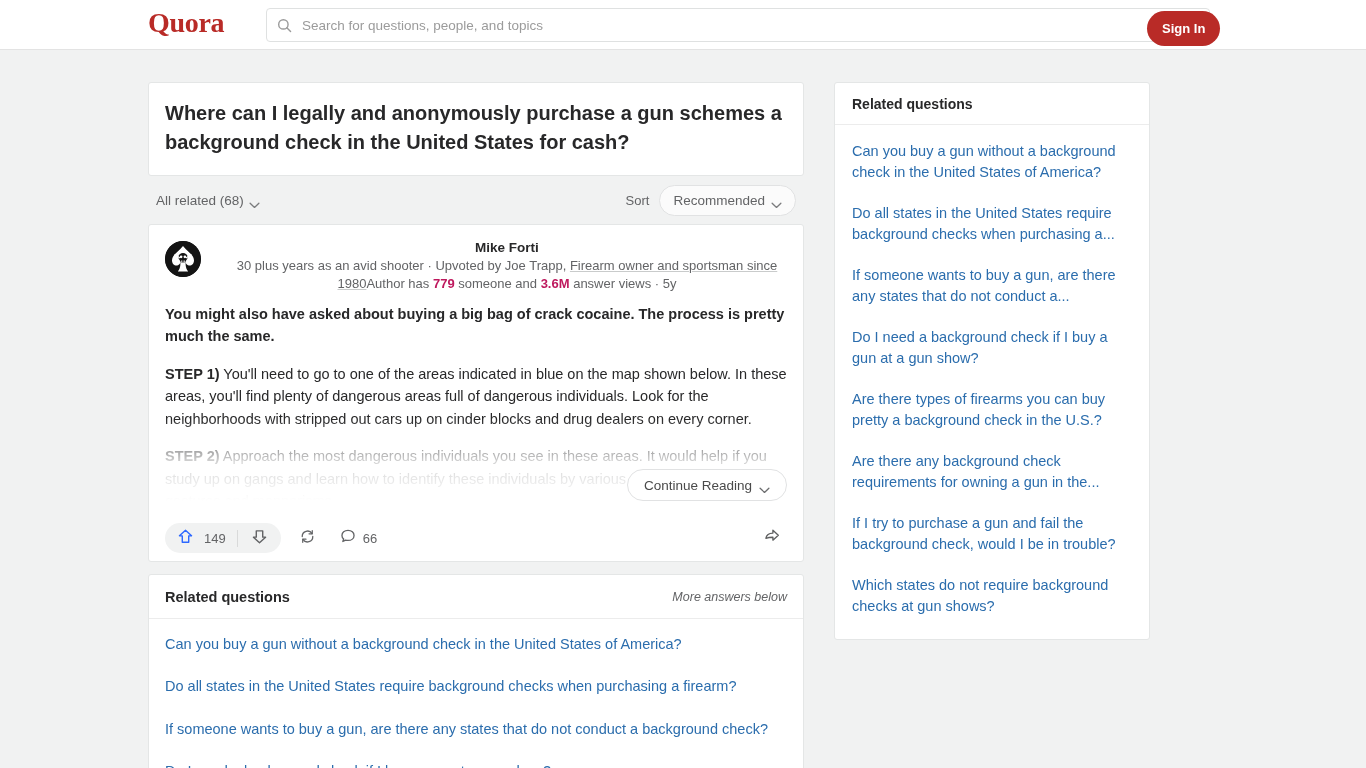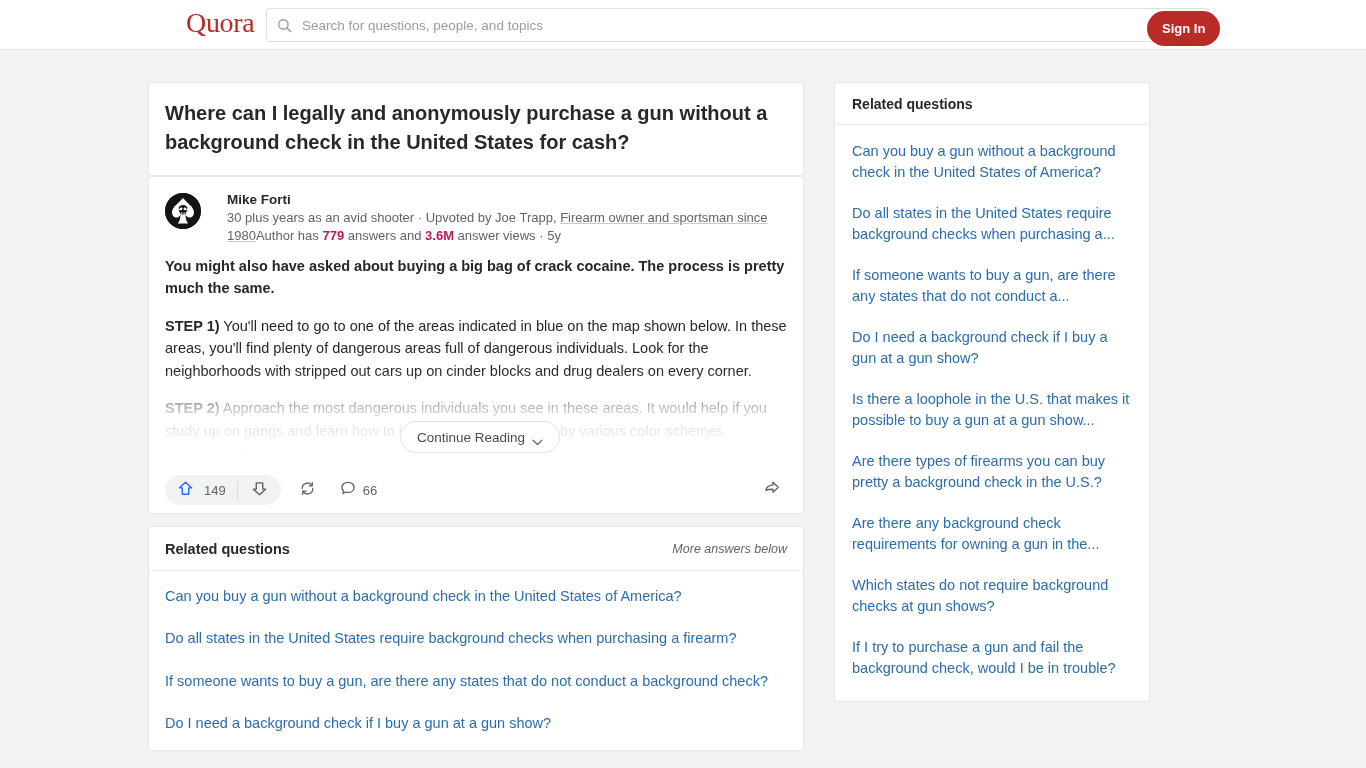--- a/index.html
+++ b/index.html
@@ -16,26 +16,25 @@
   #header {
     position: absolute; top: 0; left: 0;
     width: 1366px; height: 50px;
     background: #ffffff;
     border-bottom: 1px solid #e3e3e3;
     display: flex; align-items: center;
   }
   #logo {
     position: absolute; left: 148px; top: 7px;
     font-family: "Liberation Serif", serif;
-    font-weight: normal;
+    font-weight: bold;
     font-size: 28px;
     color: #b92b27;
     letter-spacing: -0.3px;
     cursor: pointer;
-    margin-left: 38px;
   }
   #searchbox {
     position: absolute; left: 266px; top: 8px;
     width: 944px; height: 34px;
     background: #fff;
     border: 1px solid #dfe1e1;
     border-radius: 4px;
     display: flex; align-items: center;
     padding: 0 10px;
   }
@@ -108,21 +107,21 @@
     border: 1px solid #e1e2e3;
     border-radius: 20px;
     font-size: 13.5px; color: #636466;
     cursor: pointer;
   }
   .chev { width: 11px; height: 7px; flex: 0 0 auto; }
 
   
   #answer-card { padding: 0; overflow: hidden; }
   #answer-inner { padding: 14px 16px 0 16px; }
-  #author-row { display: flex; gap: 26px; align-items: flex-start; }
+  #author-row { display: flex; gap: 26px; align-items: flex-start; text-align: center; }
   #avatar {
     width: 36px; height: 36px; border-radius: 50%;
     background: #141414;
     flex: 0 0 auto;
     position: relative; overflow: hidden;
     margin-top: 2px;
   }
   #author-meta { flex: 1 1 auto; min-width: 0; }
   #author-name {
     font-size: 13.5px; font-weight: bold; color: #282829;
@@ -147,21 +146,21 @@
   #answer-body p { margin: 0 0 15px 0; }
   #answer-body p.lead { font-weight: bold; }
   #answer-body b { font-weight: bold; }
   #fade {
     position: absolute; left: 0; right: 0; bottom: 0; height: 96px;
     background: linear-gradient(to bottom, rgba(255,255,255,0) 0%, rgba(255,255,255,0.80) 45%, rgba(255,255,255,1) 85%);
     pointer-events: none;
   }
   #continue-wrap {
     position: absolute; left: 8px; right: 0; bottom: 14px;
-    display: flex; justify-content: center;
+    display: flex; justify-content: flex-end;
   }
   #continue-btn {
     display: flex; align-items: center; gap: 7px;
     height: 32px; padding: 0 16px;
     background: #fff;
     border: 1px solid #e1e2e3;
     border-radius: 20px;
     font-family: "Liberation Sans", sans-serif;
     font-size: 13.5px; color: #4a4a4a;
     cursor: pointer;
@@ -265,23 +264,44 @@
     </span>
     <input id="search-input" type="text" placeholder="Search for questions, people, and topics" style="">
   </div>
 
   <button id="signin-btn">Sign In</button>
 </div>
 
 <div id="main-col">
 
   <div class="card" id="question-card">
-    <h1 id="question-title">Where can I legally and anonymously purchase a gun without a background check in the United States for cash?</h1>
-  </div>
-
+    <h1 id="question-title">Where can I legally and anonymously purchase a gun schemes a background check in the United States for cash?</h1>
+  </div>
+
+  <div id="filter-bar">
+    <div id="all-related">
+      <span>All related (68)</span>
+      <span class="chev">
+        <svg viewBox="0 0 12 8" width="11" height="7">
+          <polyline points="1,1.5 6,6.2 11,1.5" fill="none" stroke="#7b7c7e" stroke-width="1.5" stroke-linecap="round" stroke-linejoin="round"></polyline>
+        </svg>
+      </span>
+    </div>
+    <div id="filter-right">
+      <span id="sort-label">Sort</span>
+      <div id="sort-pill">
+        <span>Recommended</span>
+        <span class="chev">
+          <svg viewBox="0 0 12 8" width="11" height="7">
+            <polyline points="1,1.5 6,6.2 11,1.5" fill="none" stroke="#7b7c7e" stroke-width="1.5" stroke-linecap="round" stroke-linejoin="round"></polyline>
+          </svg>
+        </span>
+      </div>
+    </div>
+  </div>
 
   <div class="card" id="answer-card">
     <div id="answer-inner">
 
       <div id="author-row">
         <div id="avatar">
           <svg viewBox="0 0 36 36" width="36" height="36">
             <circle cx="18" cy="18" r="18" fill="#141414"></circle>
             <path d="M18 5 C13 11 7 14 7 19.5 C7 23 9.8 25 12.3 24.4 C14 24 15 22.8 15.4 21.8 C15.6 25.5 14.5 28.3 12.8 30.5 L23.2 30.5 C21.5 28.3 20.4 25.5 20.6 21.8 C21 22.8 22 24 23.7 24.4 C26.2 25 29 23 29 19.5 C29 14 23 11 18 5 Z" fill="#ffffff"></path>
             <ellipse cx="18" cy="16.2" rx="4.6" ry="4.2" fill="#141414"></ellipse>
@@ -291,21 +311,21 @@
             <rect x="16.1" y="19.4" width="0.7" height="2.1" fill="#ffffff"></rect>
             <rect x="17.7" y="19.4" width="0.7" height="2.1" fill="#ffffff"></rect>
             <rect x="19.3" y="19.4" width="0.7" height="2.1" fill="#ffffff"></rect>
             <path d="M9.5 13.5 L15 17 M26.5 13.5 L21 17" stroke="#ffffff" stroke-width="1.1"></path>
           </svg>
         </div>
 
         <div id="author-meta">
           <div id="author-name">Mike Forti</div>
           <div id="author-credential">
-            <span>30 plus years as an avid shooter</span><span> · </span><span>Upvoted by </span><span>Joe Trapp</span><span>, </span><span class="u-link">Firearm owner and sportsman since 1980</span><span>Author has </span><span class="bold-num">779</span><span> answers and </span><span class="bold-num">3.6M</span><span> answer views</span><span> · </span><span>5y</span>
+            <span>30 plus years as an avid shooter</span><span> · </span><span>Upvoted by </span><span>Joe Trapp</span><span>, </span><span class="u-link">Firearm owner and sportsman since 1980</span><span>Author has </span><span class="bold-num">779</span><span> someone and </span><span class="bold-num">3.6M</span><span> answer views</span><span> · </span><span>5y</span>
           </div>
         </div>
       </div>
 
       <div id="answer-body">
         <p class="lead">You might also have asked about buying a big bag of crack cocaine. The process is pretty much the same.</p>
         <p><b>STEP 1)</b><span> You'll need to go to one of the areas indicated in blue on the map shown below. In these areas, you'll find plenty of dangerous areas full of dangerous individuals. Look for the neighborhoods with stripped out cars up on cinder blocks and drug dealers on every corner.</span></p>
         <p><b>STEP 2)</b><span> Approach the most dangerous individuals you see in these areas. It would help if you study up on gangs and learn how to identify these individuals by various color schemes, gestures and mannerisms.</span></p>
 
         <div id="fade"></div>
@@ -390,20 +410,19 @@
 <div id="side-col">
   <div class="card">
     <div id="side-head">
       <span id="side-title">Related questions</span>
     </div>
     <div id="side-list">
       <a class="side-item">Can you buy a gun without a background check in the United States of America?</a>
       <a class="side-item">Do all states in the United States require background checks when purchasing a...</a>
       <a class="side-item">If someone wants to buy a gun, are there any states that do not conduct a...</a>
       <a class="side-item">Do I need a background check if I buy a gun at a gun show?</a>
-      <a class="side-item">Is there a loophole in the U.S. that makes it possible to buy a gun at a gun show...</a>
       <a class="side-item">Are there types of firearms you can buy pretty a background check in the U.S.?</a>
       <a class="side-item">Are there any background check requirements for owning a gun in the...</a>
+      <a class="side-item">If I try to purchase a gun and fail the background check, would I be in trouble?</a>
       <a class="side-item">Which states do not require background checks at gun shows?</a>
-      <a class="side-item">If I try to purchase a gun and fail the background check, would I be in trouble?</a>
     </div>
   </div>
 </div>
 
 </body></html>

